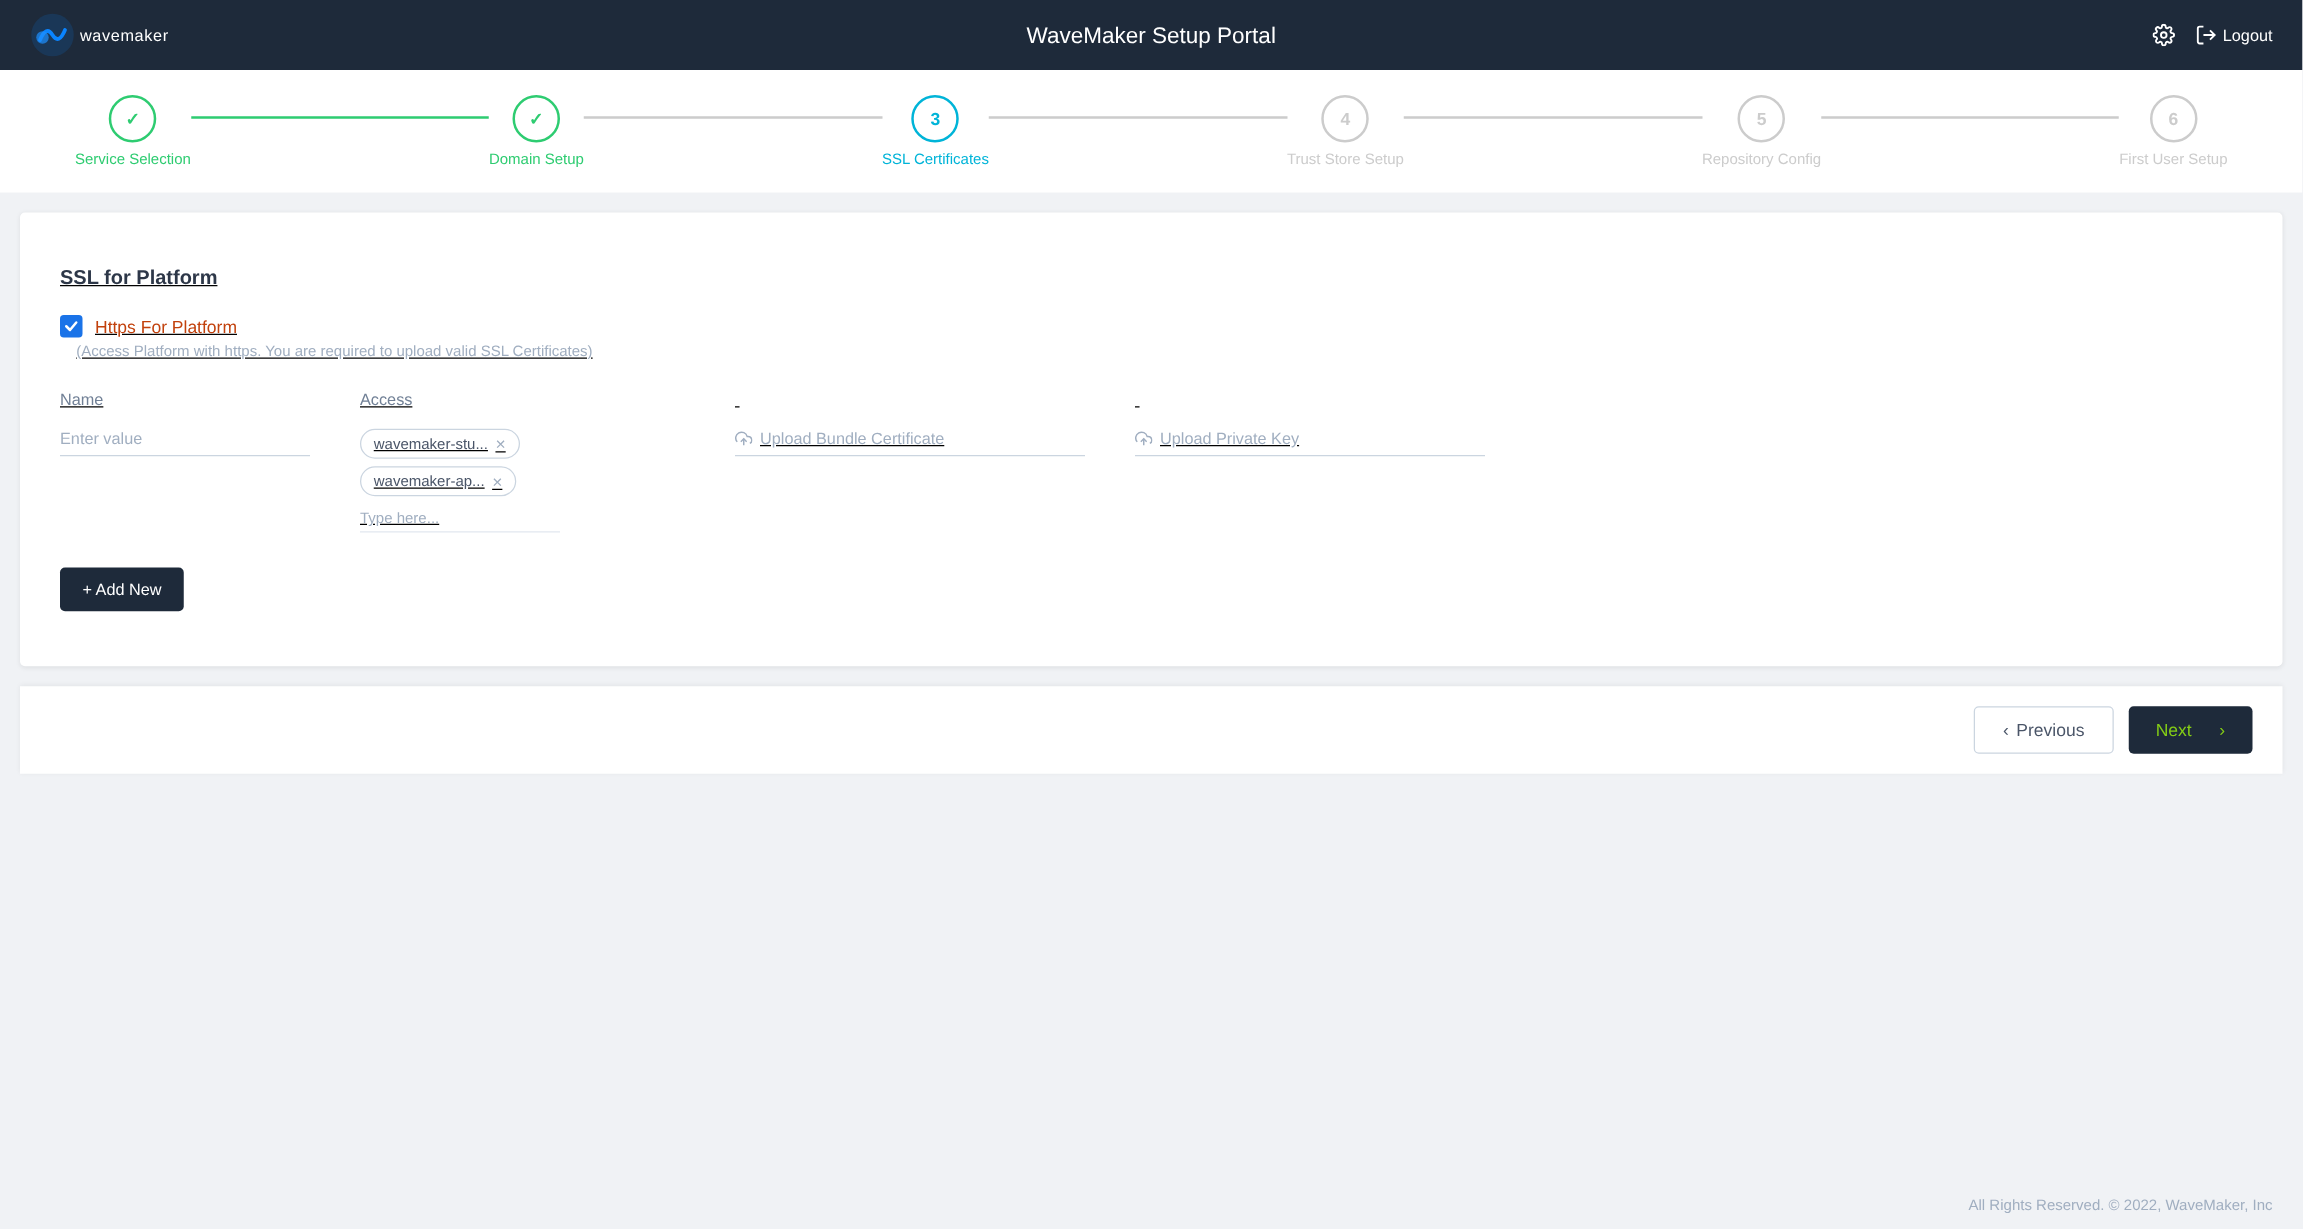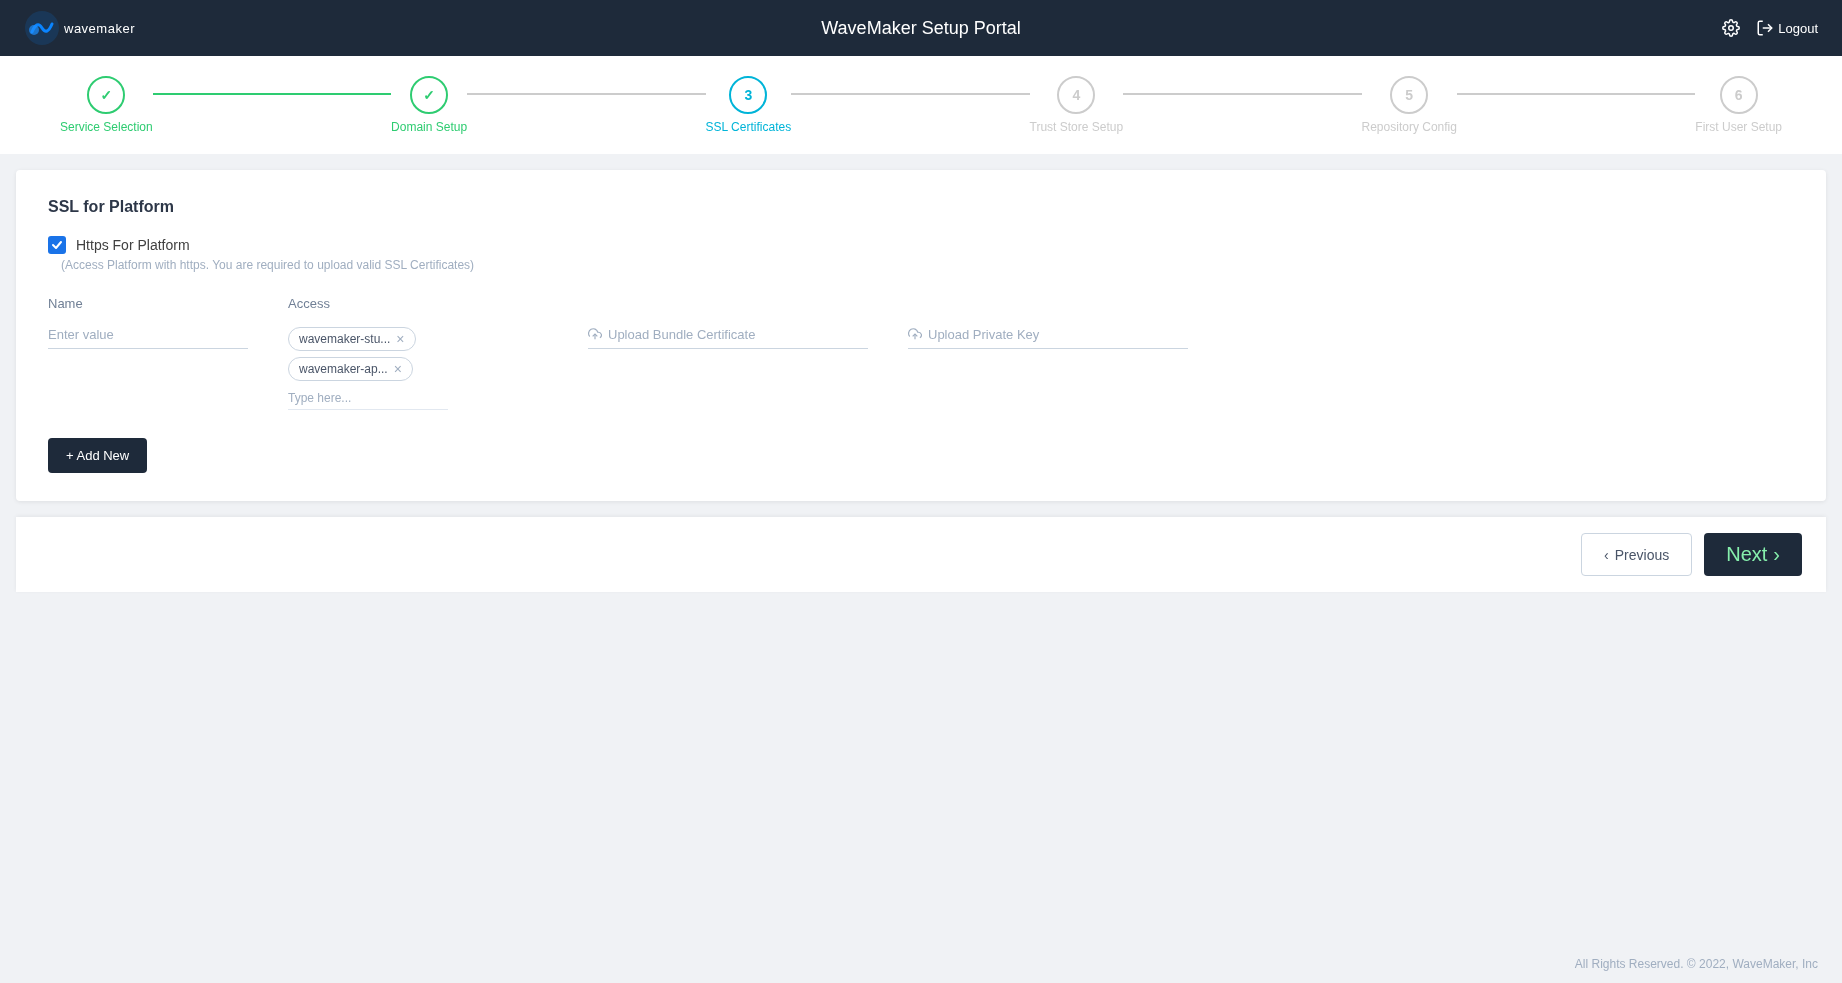--- a/index.html
+++ b/index.html
@@ -106,22 +106,23 @@
     }
     .step-connector.completed { background: #2ecc71; }
 
     
     .main-content {
       padding: 16px 16px 0 16px;
     }
     .card {
       background: #fff;
       border-radius: 4px;
-      padding: 28px 32px;
+      padding: 44px 32px;
       box-shadow: 0 1px 4px rgba(0,0,0,0.08);
+      text-decoration: underline;
     }
     .card-title {
       font-size: 16px;
       font-weight: 600;
       color: #2d3748;
       margin-bottom: 20px;
     }
     .https-row {
       display: flex;
       align-items: center;
@@ -136,21 +137,21 @@
       display: flex;
       align-items: center;
       justify-content: center;
       cursor: pointer;
       flex-shrink: 0;
     }
     .checkbox-custom svg { display: block; }
     .https-label {
       font-size: 14px;
       font-weight: 500;
-      color: #404040;
+      color: #c2410c;
     }
     .https-hint {
       font-size: 12px;
       color: #a0aec0;
       margin-bottom: 24px;
       margin-left: 13px;
     }
 
     
     .ssl-form {
@@ -206,21 +207,21 @@
       font-size: 12px;
       color: #a0aec0;
       outline: none;
       width: 160px;
       background: transparent;
     }
     .domain-type-input::placeholder { color: #a0aec0; }
 
     .upload-btn {
       display: flex;
-      align-items: flex-start;
+      align-items: flex-end;
       gap: 6px;
       background: none;
       border: none;
       border-bottom: 1px solid #cbd5e0;
       cursor: pointer;
       font-size: 13px;
       color: #a0aec0;
       padding: 6px 0;
       width: 100%;
     }
@@ -258,27 +259,27 @@
       border: 1px solid #cbd5e0;
       border-radius: 4px;
       padding: 10px 22px;
       font-size: 14px;
       color: #4a5568;
       cursor: pointer;
     }
     .btn-next {
       display: flex;
       align-items: center;
-      gap: 6px;
+      gap: 22px;
       background: #1e2a3a;
       border: none;
       border-radius: 4px;
       padding: 10px 22px;
-      font-size: 20px;
-      color: #86efac;
+      font-size: 14px;
+      color: #84cc16;
       cursor: pointer;
     }
 
     
     .page-footer {
       text-align: left;
       padding: 12px 24px;
       font-size: 12px;
       color: #a0aec0;
       position: fixed;

